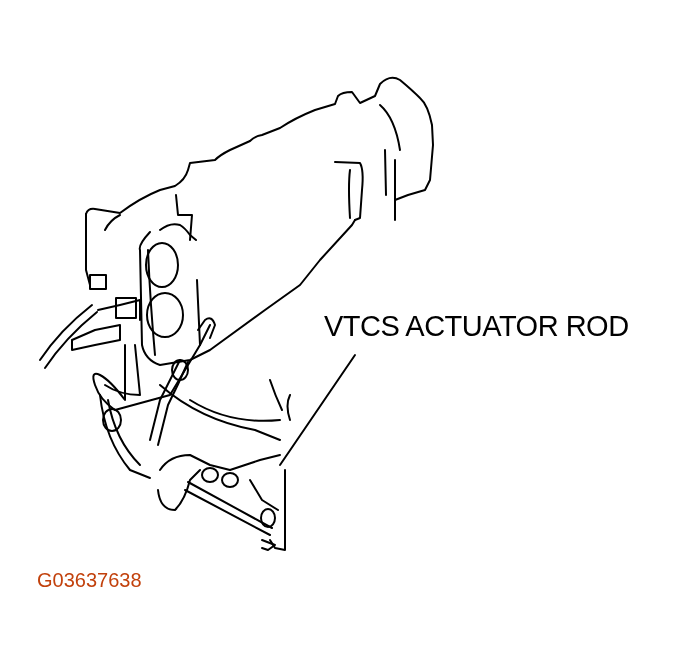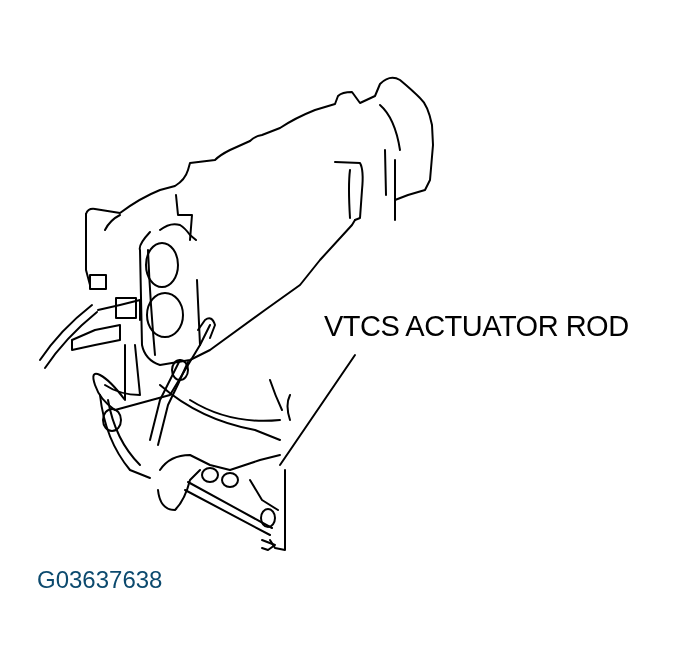--- a/index.html
+++ b/index.html
@@ -1,19 +1,19 @@
 <!DOCTYPE html>
 <html><head>
   <meta charset="utf-8">
   <style>
     html, body { margin: 0; padding: 0; background: #ffffff; }
     body { width: 695px; height: 667px; position: relative; overflow: hidden; font-family: "Liberation Sans", sans-serif; }
     .canvas { position: absolute; left: 0; top: 0; width: 695px; height: 543px; text-decoration: underline; }
     .callout-label { position: absolute; left: 324px; top: 308px; font-size: 29px; color: #000; letter-spacing: -0.5px; white-space: nowrap; line-height: 36px; }
-    .figure-id { position: absolute; left: 37px; top: 566px; font-size: 24px; color: #0c4a6e; white-space: nowrap; line-height: 28px; }
+    .figure-id { position: absolute; left: 37px; top: 566px; font-size: 20px; color: #c2410c; white-space: nowrap; line-height: 28px; }
     svg path, svg line, svg ellipse, svg rect { fill: none; stroke: #000; stroke-width: 2; stroke-linecap: round; stroke-linejoin: round; }
   </style>
 </head>
 <body>
 
 <div class="canvas">
   <svg width="695" height="667" viewBox="0 0 695 667">
 
     <path d="M86,214 Q88,208 95,209 L120,213 Q140,198 160,190 L175,186 Q185,180 188,170 L190,163 L215,160 Q220,155 230,150 L250,141 Q255,136 262,135 L280,128 Q295,118 315,110 L335,104 L338,96 Q342,92 352,92 L360,103 L375,96 L380,84 Q390,74 400,80 Q412,90 420,98 Q428,105 432,125 L433,145 L430,180 L425,190 L408,195 L395,200"></path>
 

